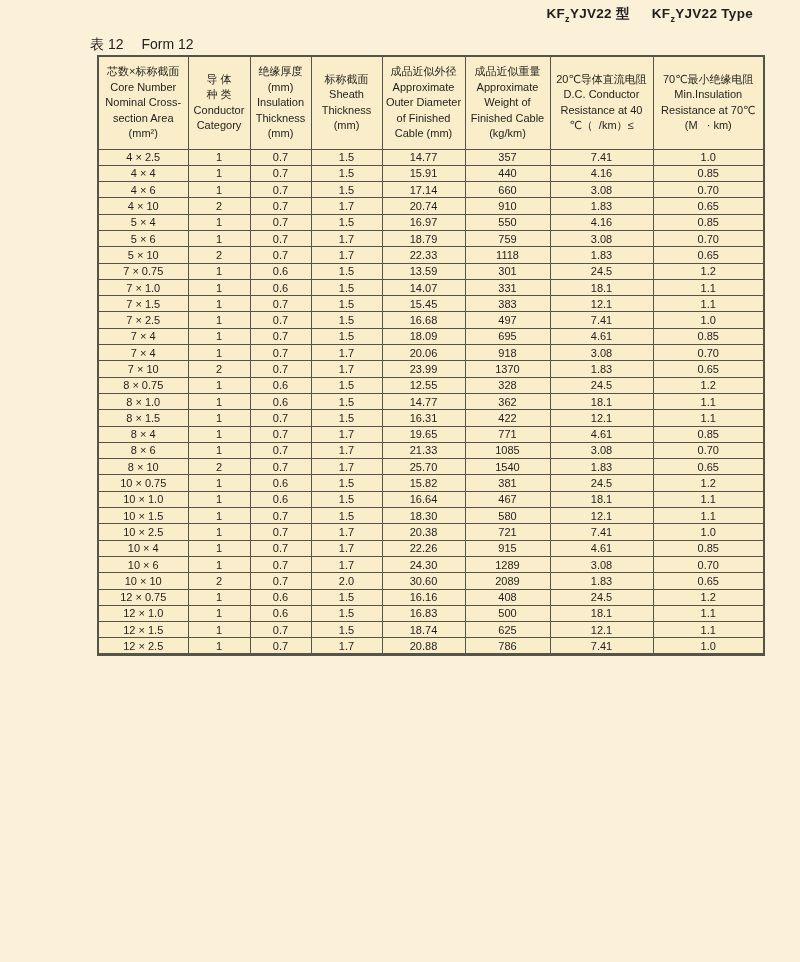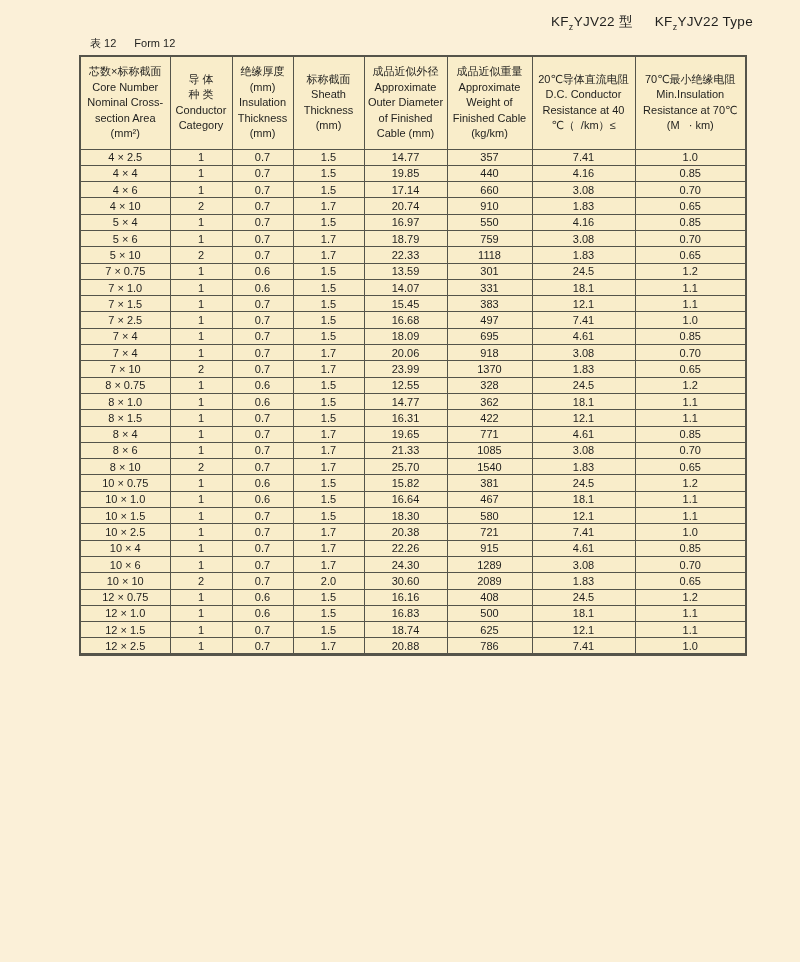--- a/index.html
+++ b/index.html
@@ -12,40 +12,40 @@
   html,body{width:800px;height:962px;}
   body{
     position:relative;
     background:var(--page-bg);
     color:var(--text);
     font-family:"Liberation Sans","DejaVu Sans",sans-serif;
     overflow:hidden;
   }
   .type-label{
     position:absolute;
-    top:13px;
+    top:5px;
     right:47px;
     font-size:13.5px;
-    font-weight:normal;
+    font-weight:bold;
     letter-spacing:.3px;
     white-space:nowrap;
   }
   .type-label .gap{display:inline-block;width:22px;}
   .type-label sub{font-size:9px;}
   .caption{
     position:absolute;
     left:90px;
     top:36px;
-    font-size:11px;
+    font-size:14px;
     white-space:nowrap;
   }
   .caption .gap{display:inline-block;width:18px;}
   table.spec{
     position:absolute;
-    left:79px;
+    left:97px;
     top:55px;
     width:666px;
     table-layout:fixed;
     border-collapse:collapse;
     background:var(--cell-bg);
   }
   table.spec, table.spec th, table.spec td{
     border:1px solid var(--border);
   }
   table.spec{border-width:2px;border-bottom-width:3px;}
@@ -161,21 +161,21 @@
         <td>14.77</td>
         <td>357</td>
         <td>7.41</td>
         <td>1.0</td>
       </tr>
       <tr>
         <td>4 × 4</td>
         <td>1</td>
         <td>0.7</td>
         <td>1.5</td>
-        <td>19.85</td>
+        <td>15.91</td>
         <td>440</td>
         <td>4.16</td>
         <td>0.85</td>
       </tr>
       <tr>
         <td>4 × 6</td>
         <td>1</td>
         <td>0.7</td>
         <td>1.5</td>
         <td>17.14</td>

